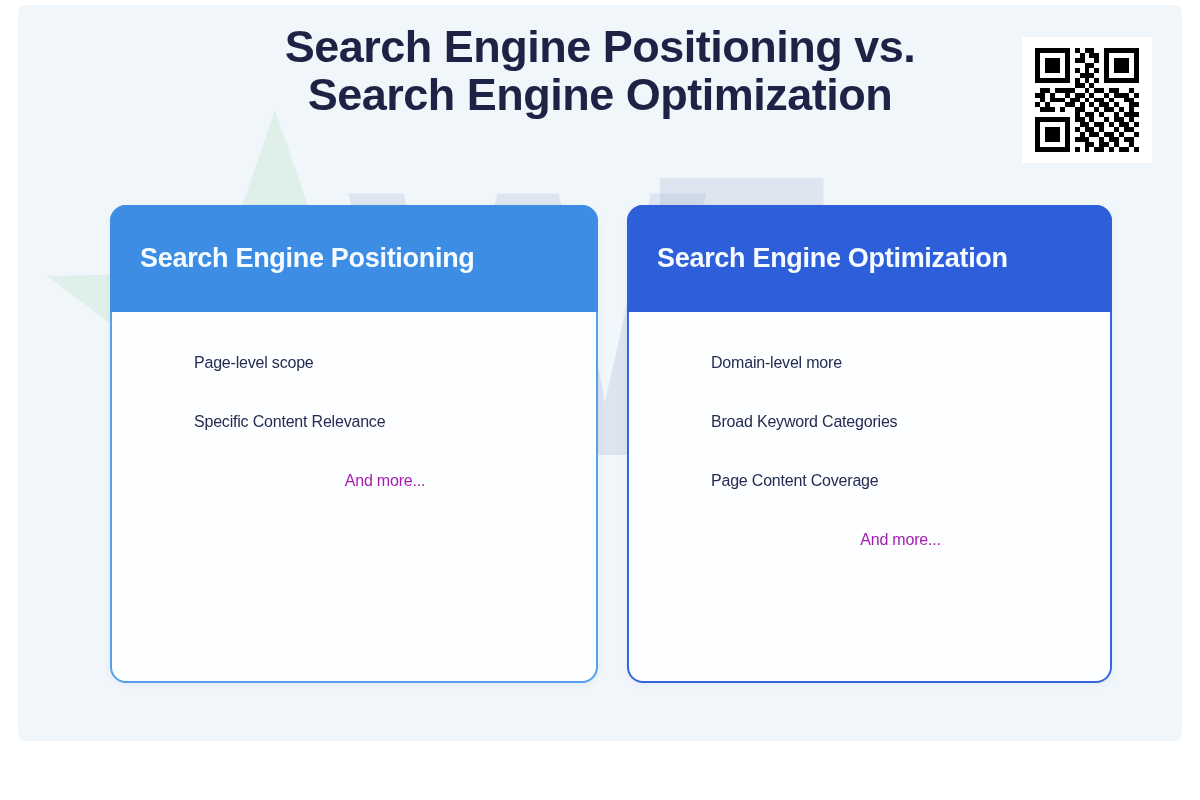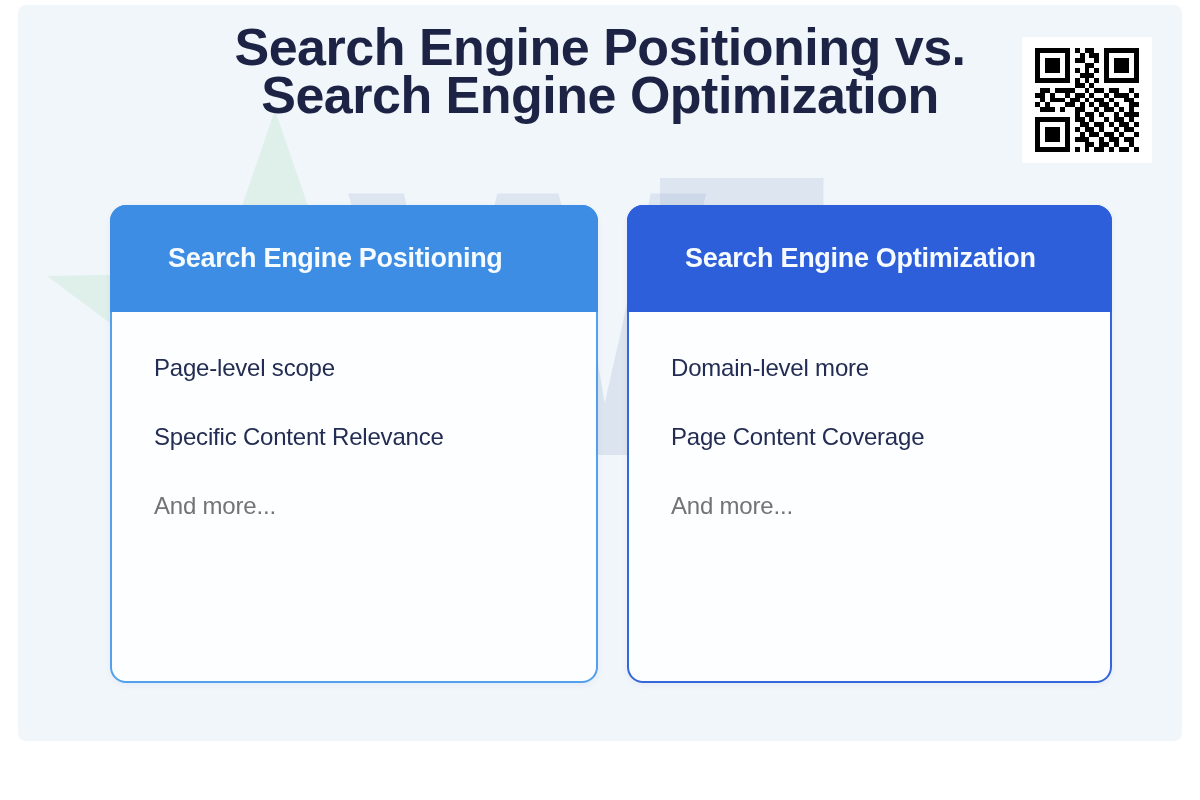--- a/index.html
+++ b/index.html
@@ -11,21 +11,21 @@
     background:#f1f6fb; border-radius:8px; overflow:hidden;
   }
 
   
   .watermark { position:absolute; left:0; top:0; width:1164px; height:736px; pointer-events:none; }
 
   
   .title {
     position:absolute; left:0; top:18px; width:1164px;
     text-align:center; color:#1d2345; font-weight:bold;
-    font-size:52px; line-height:48px; letter-spacing:-0.5px;
+    font-size:45px; line-height:48px; letter-spacing:-0.5px;
   }
 
   
   .qr-box {
     position:absolute; left:1004px; top:32px; width:130px; height:126px;
     background:#ffffff; display:flex; align-items:center; justify-content:center;
   }
   .qr-grid {
     width:104px; height:104px; display:grid;
     grid-template-columns:repeat(21,1fr); grid-template-rows:repeat(21,1fr);
@@ -37,32 +37,32 @@
     position:absolute; top:200px; width:488px; height:478px;
     border-radius:16px; background:#fdfeff;
     box-shadow:0 2px 6px rgba(30,60,120,0.06);
   }
   .card-left  { left:92px;  border:2px solid #54a0ea; }
   .card-right { left:609px; width:485px; border:2px solid #3566dc; }
 
   .card-header {
     position:absolute; left:-2px; top:-2px; right:-2px; height:107px;
     border-radius:16px 16px 0 0;
-    display:flex; align-items:center; padding-left:58px;
+    display:flex; align-items:center; padding-left:30px;
     color:#f6fbff; font-size:27px; font-weight:bold; letter-spacing:-0.3px;
   }
   .card-left  .card-header { background:#3d8de4; }
   .card-right .card-header { background:#2e5fda; }
 
   .card-body { position:absolute; left:0; top:105px; right:0; bottom:0; padding:42px 20px 0 42px; }
   .card-body ul { list-style:none; }
   .card-body li {
-    font-size:24px; color:#232c52; margin-bottom:41px; letter-spacing:-0.2px;
-  }
-  .card-body li.muted { color:#737373; }
+    font-size:16px; color:#232c52; margin-bottom:41px; letter-spacing:-0.2px;margin-left:40px;
+  }
+  .card-body li.muted { color:#a21caf;text-align:center; }
 </style>
 </head>
 <body>
 
 <div class="canvas">
 
   <svg class="watermark" viewBox="0 0 1164 736" xmlns="http://www.w3.org/2000/svg">
     <polygon points="257,105 313,268 485,271 347,374 398,539 257,440 116,539 167,374 29,271 201,268" fill="#6fc487" opacity="0.14"></polygon>
     <text x="330" y="450" font-size="380" font-weight="bold" fill="#93a7c7" opacity="0.22">W</text>
     <text x="620" y="400" font-size="330" font-weight="bold" fill="#93a7c7" opacity="0.20">Z</text>
@@ -533,19 +533,20 @@
     </div>
   </div>
 
   <div class="card card-right">
     <div class="card-header">
       <span>Search Engine Optimization</span>
     </div>
     <div class="card-body">
       <ul>
         <li>Domain-level more</li>
+        <li>Broad Keyword Categories</li>
         <li>Page Content Coverage</li>
         <li class="muted">And more...</li>
       </ul>
     </div>
   </div>
 
 </div>
 
 </body></html>

